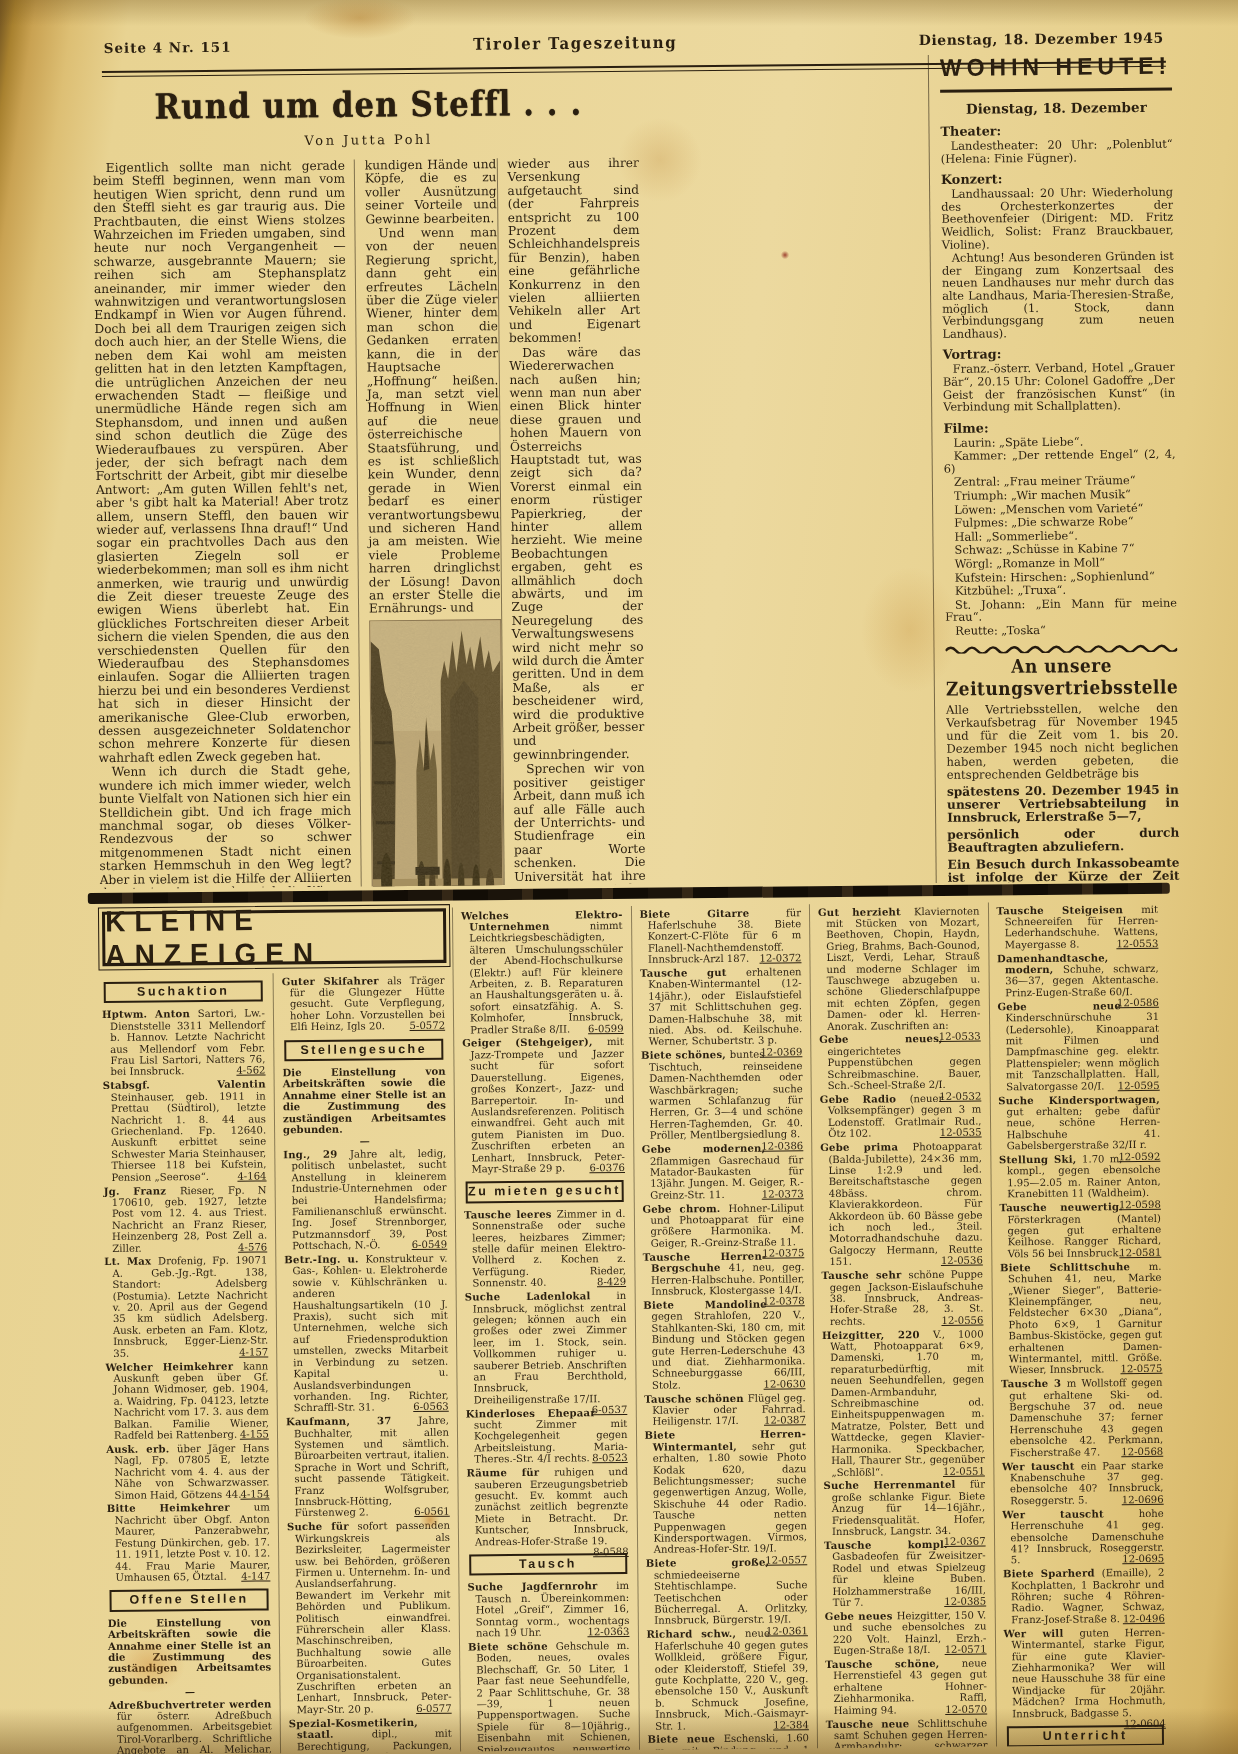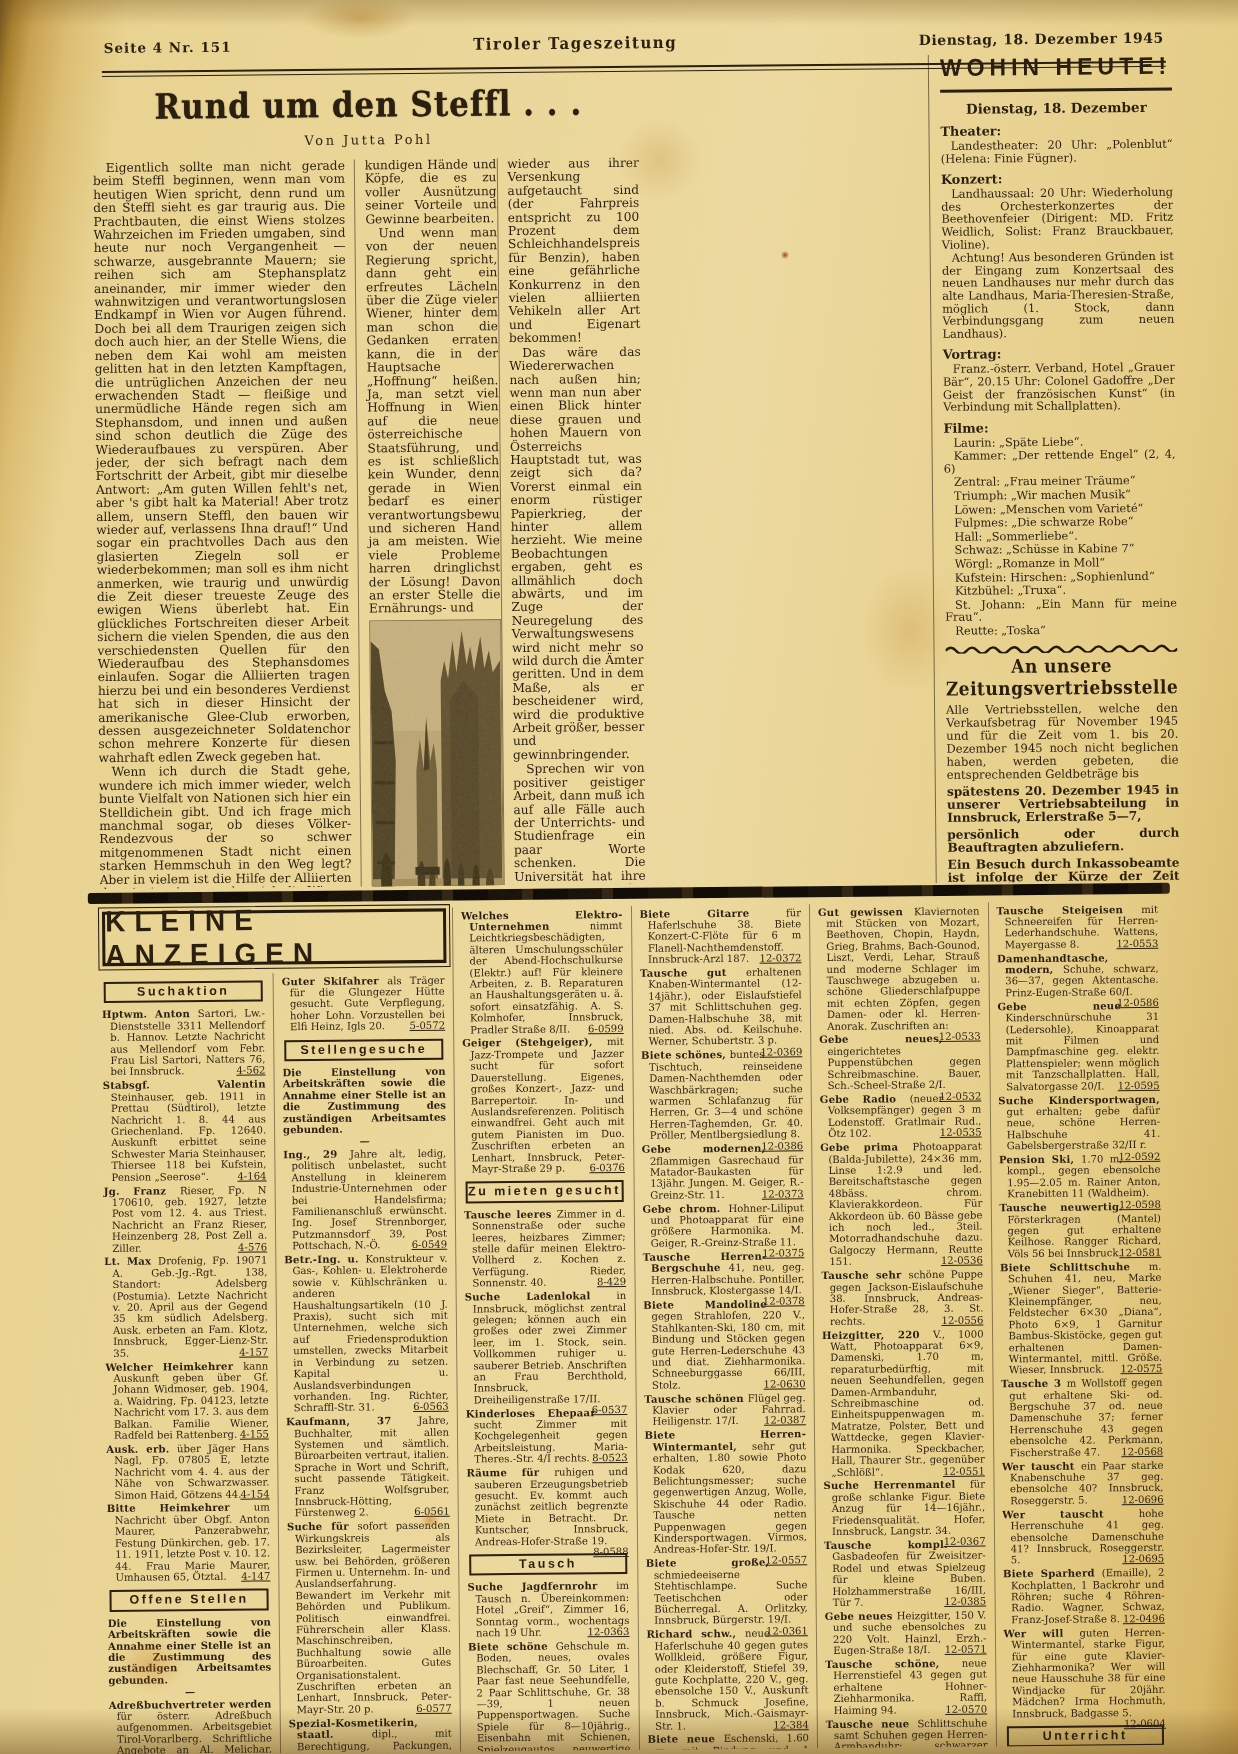--- a/index.html
+++ b/index.html
@@ -243,38 +243,38 @@
         <p class="ad"><b>Gebe chrom. </b>Hohner-Liliput und Photoapparat für eine größere Harmonika. M. Geiger, R.-Greinz-Straße 11. <span class="ref">12-0375</span></p>
         <p class="ad"><b>Tausche Herren-Bergschuhe </b>41, neu, geg. Herren-Halbschuhe. Pontiller, Innsbruck, Klostergasse 14/I. <span class="ref">12-0378</span></p>
         <p class="ad"><b>Biete Mandoline </b>gegen Strahlofen, 220 V., Stahlkanten-Ski, 180 cm, mit Bindung und Stöcken gegen gute Herren-Lederschuhe 43 und diat. Ziehharmonika. Schneeburggasse 66/III, Stolz. <span class="ref">12-0630</span></p>
         <p class="ad"><b>Tausche schönen </b>Flügel geg. Klavier oder Fahrrad. Heiligenstr. 17/I. <span class="ref">12-0387</span></p>
         <p class="ad"><b>Biete Herren-Wintermantel, </b>sehr gut erhalten, 1.80 sowie Photo Kodak 620, dazu Belichtungsmesser; suche gegenwertigen Anzug, Wolle, Skischuhe 44 oder Radio. Tausche netten Puppenwagen gegen Kindersportwagen. Virmos, Andreas-Hofer-Str. 19/I. <span class="ref">12-0557</span></p>
         <p class="ad"><b>Biete große, </b>schmiedeeiserne Stehtischlampe. Suche Teetischchen oder Bücherregal. A. Orlitzky, Innsbruck, Bürgerstr. 19/I. <span class="ref">12-0361</span></p>
         <p class="ad"><b>Richard schw., </b>neue Haferlschuhe 40 gegen gutes Wollkleid, größere Figur, oder Kleiderstoff, Stiefel 39, gute Kochplatte, 220 V., geg. ebensolche 150 V., Auskunft b. Schmuck Josefine, Innsbruck, Mich.-Gaismayr-Str. 1. <span class="ref">12-384</span></p>
         <p class="ad"><b>Biete neue </b>Eschenski, 1.60 m, mit Bindung und 1 weißemaillierten Zusatzherd für Holz- u. Kohlenfeuerung, neuwertig. Suche Eisenbahn mit Geleisen und Dreirad. Innsbruck, Claudiastr. 13/I. </p>
       </div>
     <div class="ccol">
-        <p class="ad"><b>Gut gewissen </b>Klaviernoten mit Stücken von Mozart, Beethoven, Chopin, Haydn, Grieg, Brahms, Bach-Gounod, Liszt, Verdi, Lehar, Strauß und moderne Schlager im Tauschwege abzugeben u. schöne Gliederschlafpuppe mit echten Zöpfen, gegen Damen- oder kl. Herren-Anorak. Zuschriften an: <span class="ref">12-0533</span></p>
+        <p class="ad"><b>Gut herzieht </b>Klaviernoten mit Stücken von Mozart, Beethoven, Chopin, Haydn, Grieg, Brahms, Bach-Gounod, Liszt, Verdi, Lehar, Strauß und moderne Schlager im Tauschwege abzugeben u. schöne Gliederschlafpuppe mit echten Zöpfen, gegen Damen- oder kl. Herren-Anorak. Zuschriften an: <span class="ref">12-0533</span></p>
         <p class="ad"><b>Gebe neues, </b>eingerichtetes Puppenstübchen gegen Schreibmaschine. Bauer, Sch.-Scheel-Straße 2/I. <span class="ref">12-0532</span></p>
         <p class="ad"><b>Gebe Radio </b>(neuer Volksempfänger) gegen 3 m Lodenstoff. Gratlmair Rud., Ötz 102. <span class="ref">12-0535</span></p>
         <p class="ad"><b>Gebe prima </b>Photoapparat (Balda-Jubilette), 24×36 mm, Linse 1:2.9 und led. Bereitschaftstasche gegen 48bäss. chrom. Klavierakkordeon. Für Akkordeon üb. 60 Bässe gebe ich noch led., 3teil. Motorradhandschuhe dazu. Galgoczy Hermann, Reutte 151. <span class="ref">12-0536</span></p>
         <p class="ad"><b>Tausche sehr </b>schöne Puppe gegen Jackson-Eislaufschuhe 38. Innsbruck, Andreas-Hofer-Straße 28, 3. St. rechts. <span class="ref">12-0556</span></p>
         <p class="ad"><b>Heizgitter, 220 </b>V., 1000 Watt, Photoapparat 6×9, Damenski, 1.70 m, reparaturbedürftig, mit neuen Seehundfellen, gegen Damen-Armbanduhr, Schreibmaschine od. Einheitspuppenwagen m. Matratze, Polster, Bett und Wattdecke, gegen Klavier-Harmonika. Speckbacher, Hall, Thaurer Str., gegenüber „Schlößl“. <span class="ref">12-0551</span></p>
         <p class="ad"><b>Suche Herrenmantel </b>für große schlanke Figur. Biete Anzug für 14—16jähr., Friedensqualität. Hofer, Innsbruck, Langstr. 34. <span class="ref">12-0367</span></p>
         <p class="ad"><b>Tausche kompl. </b>Gasbadeofen für Zweisitzer-Rodel und etwas Spielzeug für kleine Buben. Holzhammerstraße 16/III, Tür 7. <span class="ref">12-0385</span></p>
         <p class="ad"><b>Gebe neues </b>Heizgitter, 150 V. und suche ebensolches zu 220 Volt. Hainzl, Erzh.-Eugen-Straße 18/I. <span class="ref">12-0571</span></p>
         <p class="ad"><b>Tausche schöne, </b>neue Herrenstiefel 43 gegen gut erhaltene Hohner-Ziehharmonika. Raffl, Haiming 94. <span class="ref">12-0570</span></p>
         <p class="ad"><b>Tausche neue </b>Schlittschuhe samt Schuhen gegen Herren-Armbanduhr; schwarzer Winter-Damen-Mantel gegen Damenwollkleid. Volders, Untere Schwarz. </p>
       </div>
     <div class="ccol">
         <p class="ad"><b>Tausche Steigeisen </b>mit Schneereifen für Herren-Lederhandschuhe. Wattens, Mayergasse 8. <span class="ref">12-0553</span></p>
         <p class="ad"><b>Damenhandtasche, modern, </b>Schuhe, schwarz, 36—37, gegen Aktentasche. Prinz-Eugen-Straße 60/I. <span class="ref">12-0586</span></p>
         <p class="ad"><b>Gebe neue </b>Kinderschnürschuhe 31 (Ledersohle), Kinoapparat mit Filmen und Dampfmaschine geg. elektr. Plattenspieler; wenn möglich mit Tanzschallplatten. Hall, Salvatorgasse 20/I. <span class="ref">12-0595</span></p>
         <p class="ad"><b>Suche Kindersportwagen, </b>gut erhalten; gebe dafür neue, schöne Herren-Halbschuhe 41. Gabelsbergerstraße 32/II r. <span class="ref">12-0592</span></p>
-        <p class="ad"><b>Pension Ski, </b>1.70 m, kompl., gegen ebensolche 1.95—2.05 m. Rainer Anton, Kranebitten 11 (Waldheim). <span class="ref">12-0598</span></p>
+        <p class="ad"><b>Stellung Ski, </b>1.70 m, kompl., gegen ebensolche 1.95—2.05 m. Rainer Anton, Kranebitten 11 (Waldheim). <span class="ref">12-0598</span></p>
         <p class="ad"><b>Tausche neuwertig. </b>Försterkragen (Mantel) gegen gut erhaltene Keilhose. Rangger Richard, Völs 56 bei Innsbruck. <span class="ref">12-0581</span></p>
         <p class="ad"><b>Biete Schlittschuhe </b>m. Schuhen 41, neu, Marke „Wiener Sieger“, Batterie-Kleinempfänger, neu, Feldstecher 6×30 „Diana“, Photo 6×9, 1 Garnitur Bambus-Skistöcke, gegen gut erhaltenen Damen-Wintermantel, mittl. Größe. Wieser, Innsbruck. <span class="ref">12-0575</span></p>
         <p class="ad"><b>Tausche 3 </b>m Wollstoff gegen gut erhaltene Ski- od. Bergschuhe 37 od. neue Damenschuhe 37; ferner Herrenschuhe 43 gegen ebensolche 42. Perkmann, Fischerstraße 47. <span class="ref">12-0568</span></p>
         <p class="ad"><b>Wer tauscht </b>ein Paar starke Knabenschuhe 37 geg. ebensolche 40? Innsbruck, Roseggerstr. 5. <span class="ref">12-0696</span></p>
         <p class="ad"><b>Wer tauscht </b>hohe Herrenschuhe 41 geg. ebensolche Damenschuhe 41? Innsbruck, Roseggerstr. 5. <span class="ref">12-0695</span></p>
         <p class="ad"><b>Biete Sparherd </b>(Emaille), 2 Kochplatten, 1 Backrohr und Röhren; suche 4 Röhren-Radio. Wagner, Schwaz, Franz-Josef-Straße 8. <span class="ref">12-0496</span></p>
         <p class="ad"><b>Wer will </b>guten Herren-Wintermantel, starke Figur, für eine gute Klavier-Ziehharmonika? Wer will neue Hausschuhe 38 für eine Windjacke für 20jähr. Mädchen? Irma Hochmuth, Innsbruck, Badgasse 5. <span class="ref">12-0604</span></p>
         <div class="adhead">Unterricht</div>
       </div>
   </div>

